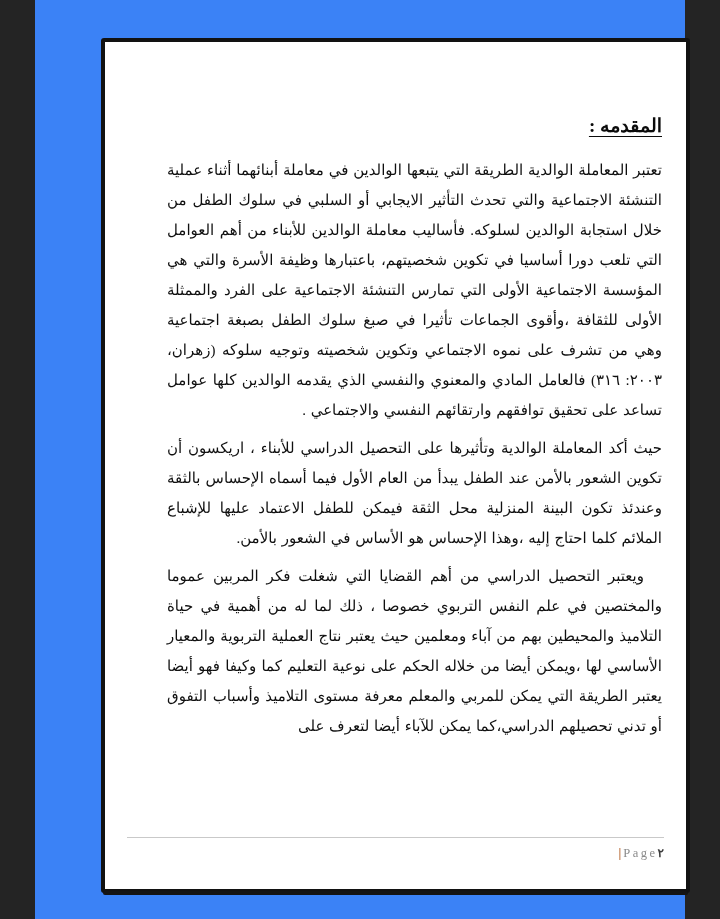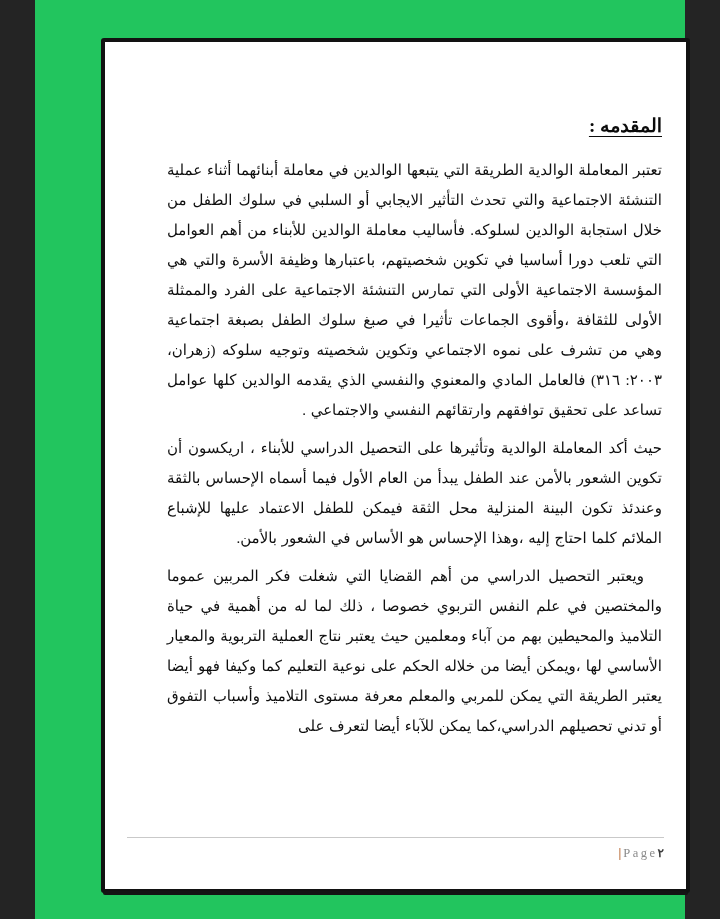--- a/index.html
+++ b/index.html
@@ -15,21 +15,21 @@
     position: relative;
   }
 
   
   .scan-sheet {
     position: absolute;
     left: 35px;
     top: 0;
     width: 650px;
     height: 919px;
-    background: #22c55e;
+    background: #3b82f6;
   }
 
   
   .page-frame {
     position: absolute;
     left: 66px;
     top: 38px;
     width: 589px;
     height: 855px;
     background: #ffffff;

